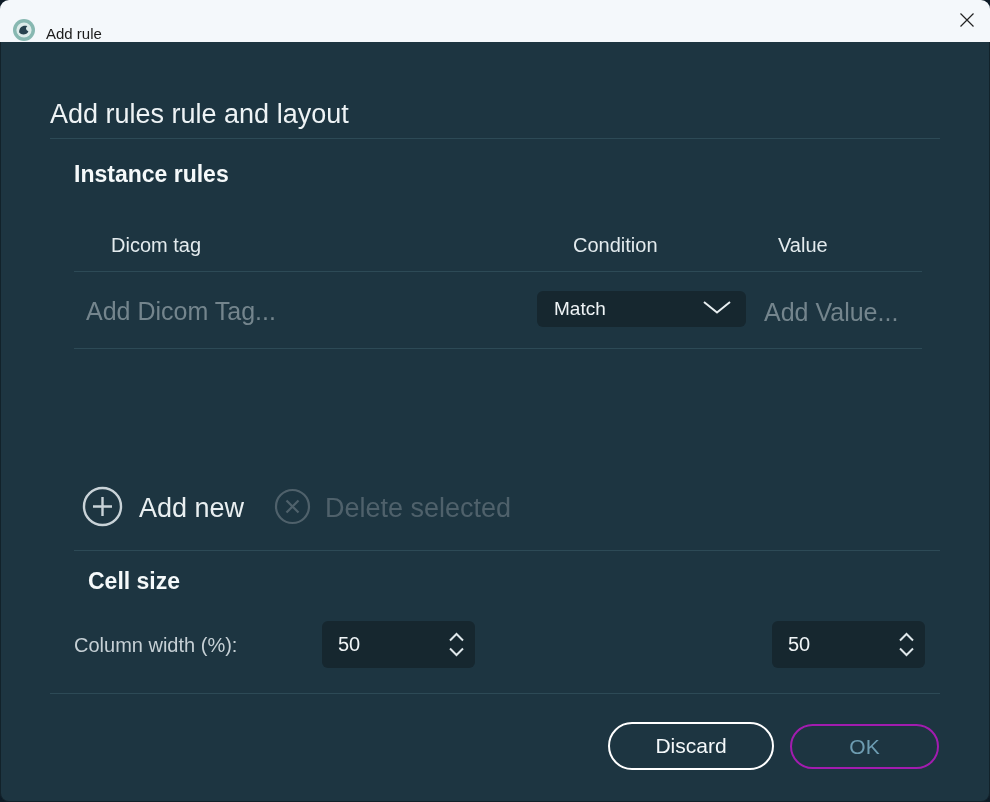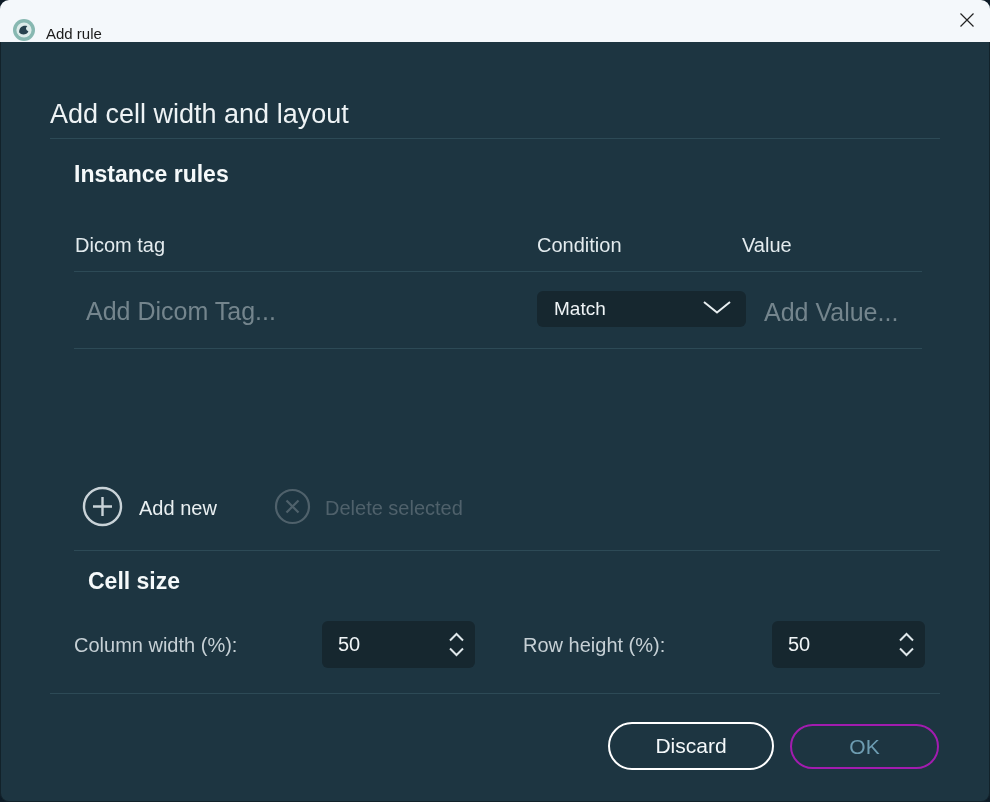--- a/index.html
+++ b/index.html
@@ -9,38 +9,38 @@
   .titlebar-text{font-size:15px;color:#1b1b1b;}
   .close-btn{position:absolute;right:0;top:0;width:46px;height:42px;display:flex;align-items:center;justify-content:center;cursor:pointer;background:transparent;border:none;}
   .body-area{position:absolute;top:42px;left:0;width:100%;height:760px;}
 
   .main-heading{position:absolute;left:50px;top:57px;font-size:27px;font-weight:400;color:#eef3f5;}
   .hr{position:absolute;height:0;border-top:1px solid #2d4a56;}
   .hr1{left:50px;width:890px;top:96px;}
   .section-title{position:absolute;font-size:23px;font-weight:700;color:#f5f9fa;}
   .instance-title{left:74px;top:119px;}
 
-  .col-header{position:absolute;top:192px;font-size:20px;color:#e3ebee;}
+  .col-header{position:absolute;top:192px;font-size:20px;color:#e3ebee;margin-left:36px;}
   .col-dicom{left:75px;}
   .col-condition{left:537px;}
   .col-value{left:742px;}
   .hr2{left:74px;width:848px;top:229px;}
   .hr3{left:74px;width:848px;top:306px;}
 
   .cell-input{position:absolute;background:transparent;border:none;outline:none;font-size:25px;color:#5eead4;font-family:inherit;}
   .cell-input::placeholder{color:#74858d;opacity:1;}
   .dicom-input{left:84px;top:248px;width:380px;height:40px;}
   .value-input{left:762px;top:249px;width:150px;height:40px;}
 
   .dropdown{position:absolute;left:537px;top:249px;width:209px;height:36px;background:#16272f;border-radius:6px;display:flex;align-items:center;box-sizing:border-box;padding:0 14px 0 17px;cursor:pointer;}
   .dropdown-label{font-size:19px;color:#eff4f6;flex:1;}
 
   .icon-btn{position:absolute;display:flex;align-items:center;cursor:pointer;background:transparent;border:none;padding:0;font-family:inherit;}
   .add-new-btn{left:82px;top:444px;}
-  .icon-btn .lbl{font-size:20px;color:#e9eff1;margin-left:16px;}
+  .icon-btn .lbl{font-size:27px;color:#e9eff1;margin-left:16px;}
   .delete-btn{left:274px;top:446px;}
   .delete-btn .lbl{color:#4f616b;margin-left:14px;}
 
   .hr4{left:74px;width:866px;top:508px;}
   .cellsize-title{left:88px;top:526px;}
 
   .field-label{position:absolute;top:592px;font-size:20px;color:#c6d0d5;}
   .lbl-colwidth{left:74px;}
   .lbl-rowheight{left:523px;}
 
@@ -75,21 +75,21 @@
       <span>
         <svg width="16" height="16" viewBox="0 0 16 16">
           <path d="M1.5,1.5 L14.5,14.5 M14.5,1.5 L1.5,14.5" stroke="#222" stroke-width="1.2" fill="none"></path>
         </svg>
       </span>
     </button>
   </div>
 
   <div class="body-area">
 
-    <div class="main-heading">Add cell width and layout</div>
+    <div class="main-heading">Add rules rule and layout</div>
     <div class="hr hr1"></div>
 
     <div class="section-title instance-title">Instance rules</div>
 
     <div class="col-header col-dicom">Dicom tag</div>
     <div class="col-header col-condition">Condition</div>
     <div class="col-header col-value">Value</div>
     <div class="hr hr2"></div>
 
     <input class="cell-input dicom-input" placeholder="Add Dicom Tag..." style="">
@@ -142,21 +142,20 @@
         <button class="spin-arrow">
           <span>
             <svg width="17" height="10" viewBox="0 0 17 10">
                 <path d="M2,1.5 L8.5,8 L15,1.5" stroke="#dfe7ea" stroke-width="2" fill="none"></path>
               </svg>
           </span>
         </button>
       </span>
     </div>
 
-    <div class="field-label lbl-rowheight">Row height (%):</div>
     <div class="spinbox spin2">
       <input class="spin-input" value="50" style="">
       <span class="spin-arrows">
         <button class="spin-arrow">
           <span>
             <svg width="17" height="10" viewBox="0 0 17 10">
                 <path d="M2,8.5 L8.5,2 L15,8.5" stroke="#dfe7ea" stroke-width="2" fill="none"></path>
               </svg>
           </span>
         </button>

